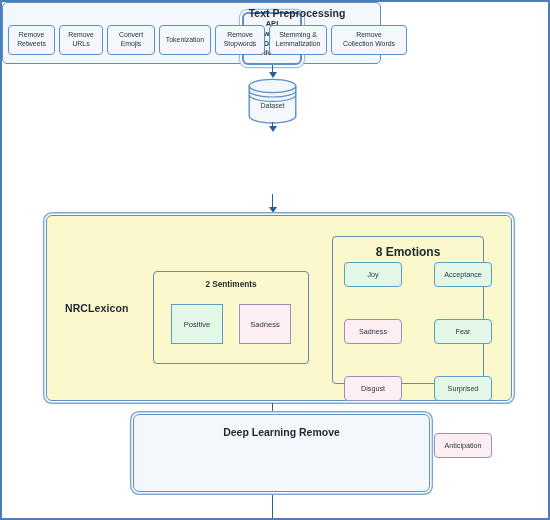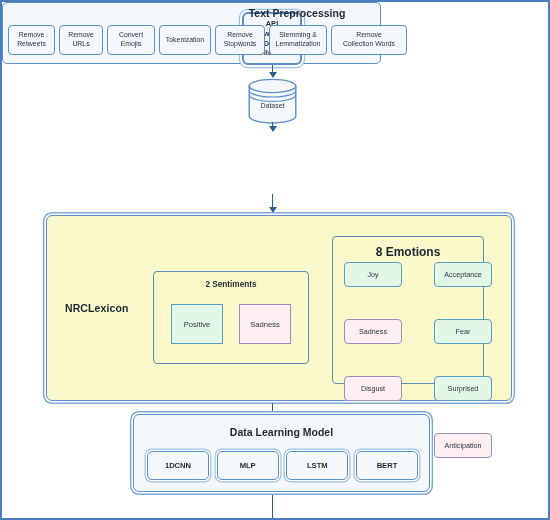--- a/index.html
+++ b/index.html
@@ -349,24 +349,18 @@
       </div>
     </div>
   </div>
 
   <div class="conn" style="left:270px; top:401px;">
     <div class="conn-line" style="top:0; height:11px;"></div>
     <div class="conn-head" style="top:9px;"></div>
   </div>
 
   <div class="section-frame" id="dlm">
-    <div id="dlm-title">Data Learning Model</div>
-    <div id="dlm-row">
-      <div class="dl-chip">1DCNN</div>
-      <div class="dl-chip">MLP</div>
-      <div class="dl-chip">LSTM</div>
-      <div class="dl-chip">BERT</div>
-    </div>
+    <div id="dlm-title">Deep Learning Remove</div>
   </div>
 
   <div class="conn-plain" style="left:270px; top:493px; height:24px;"></div>
 
 </div>
 
 </body></html>

